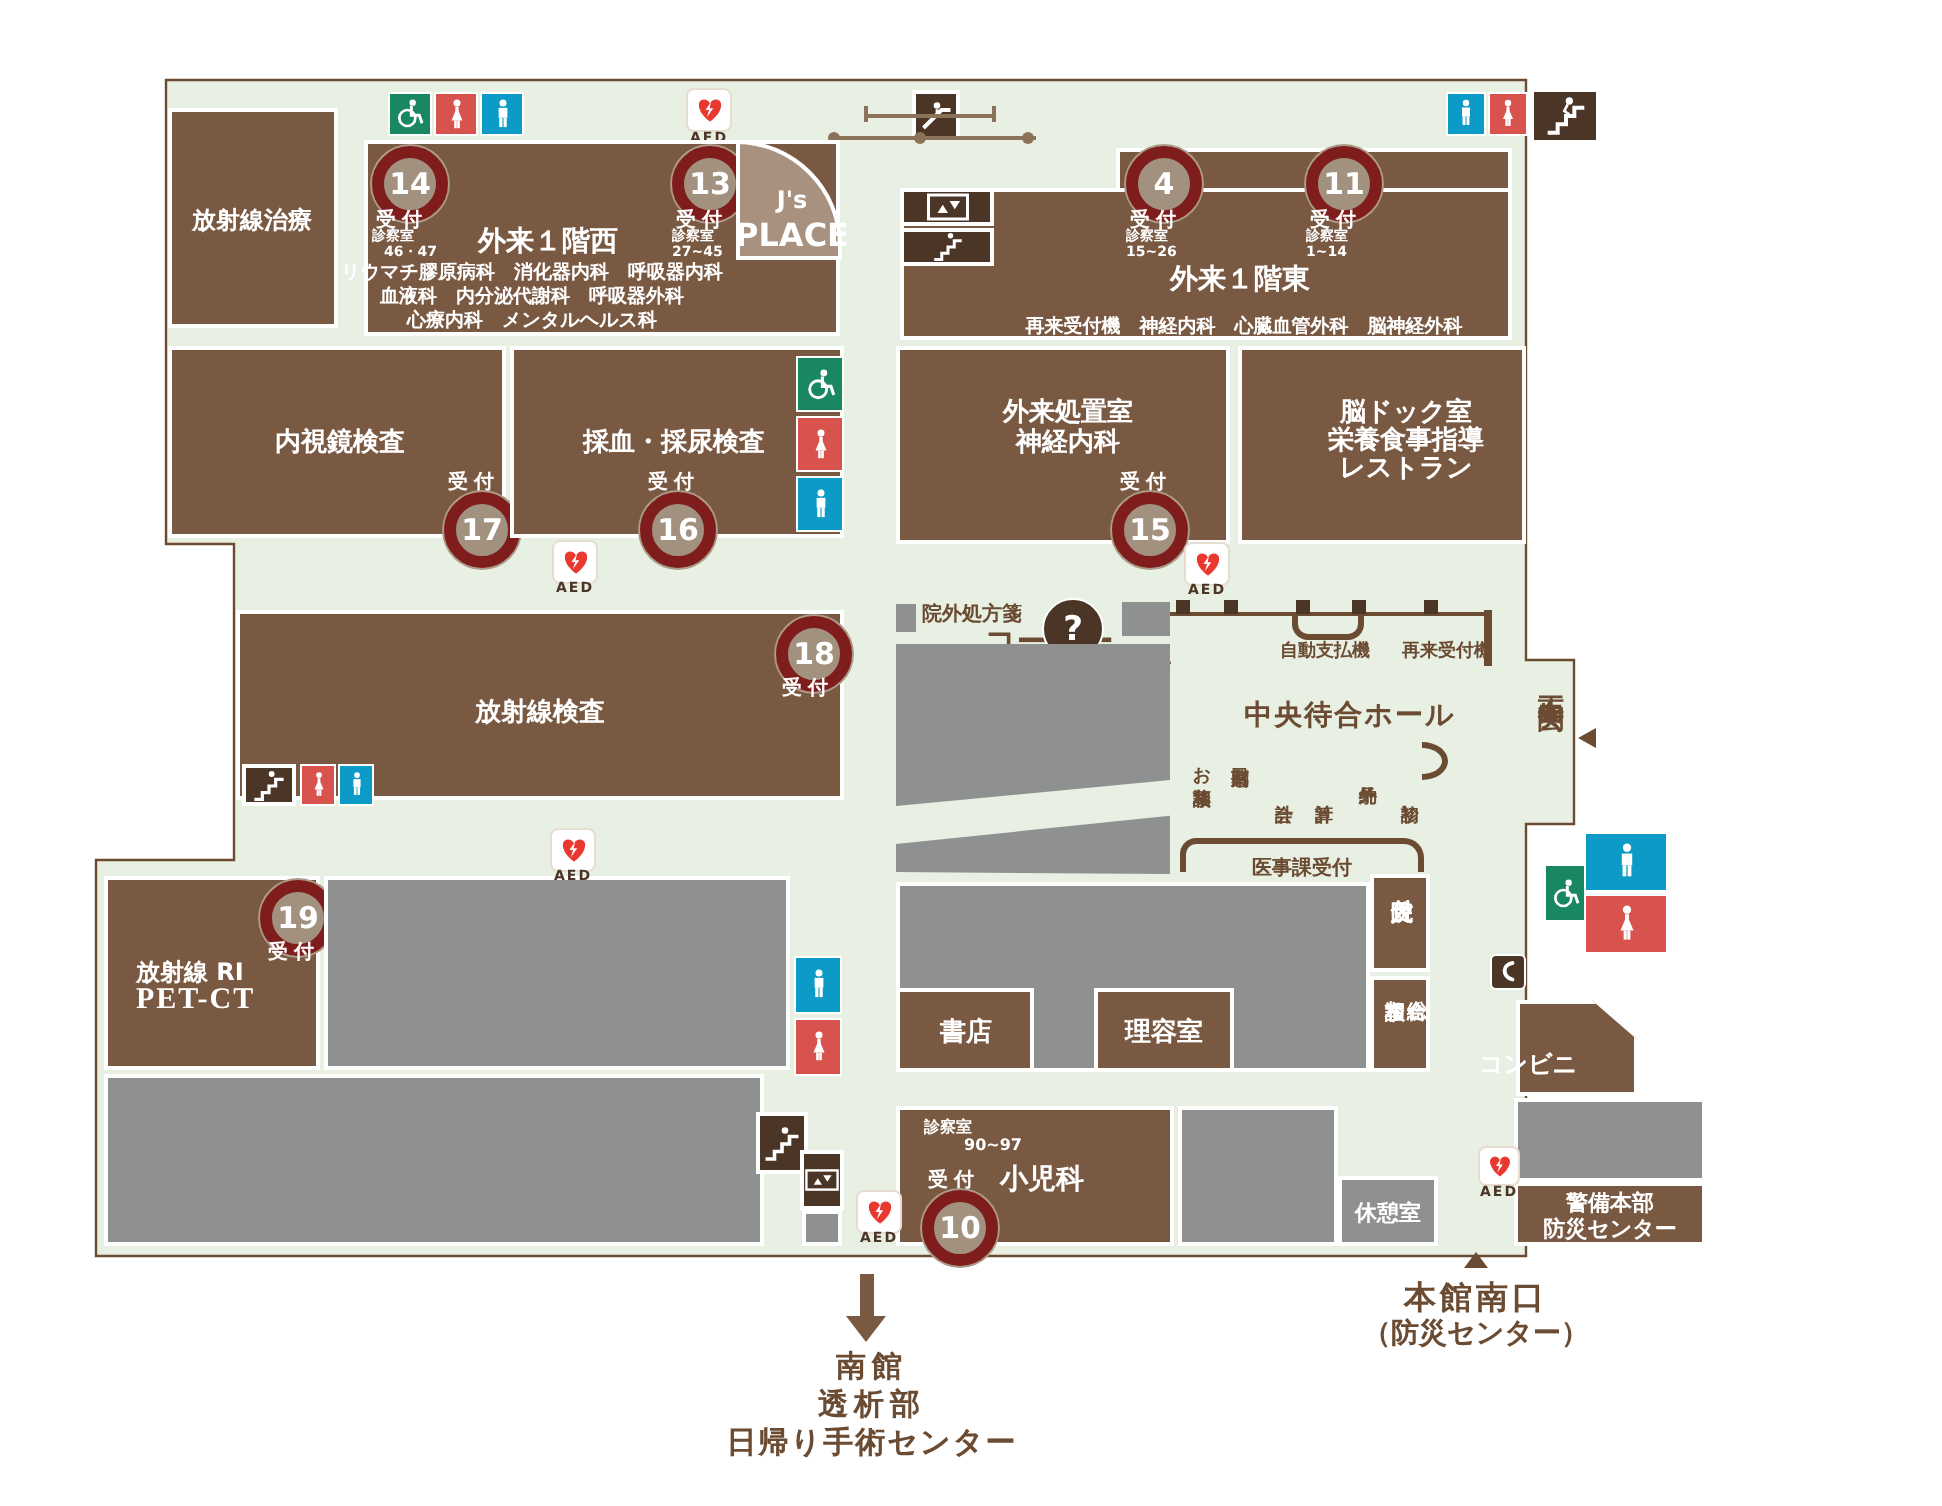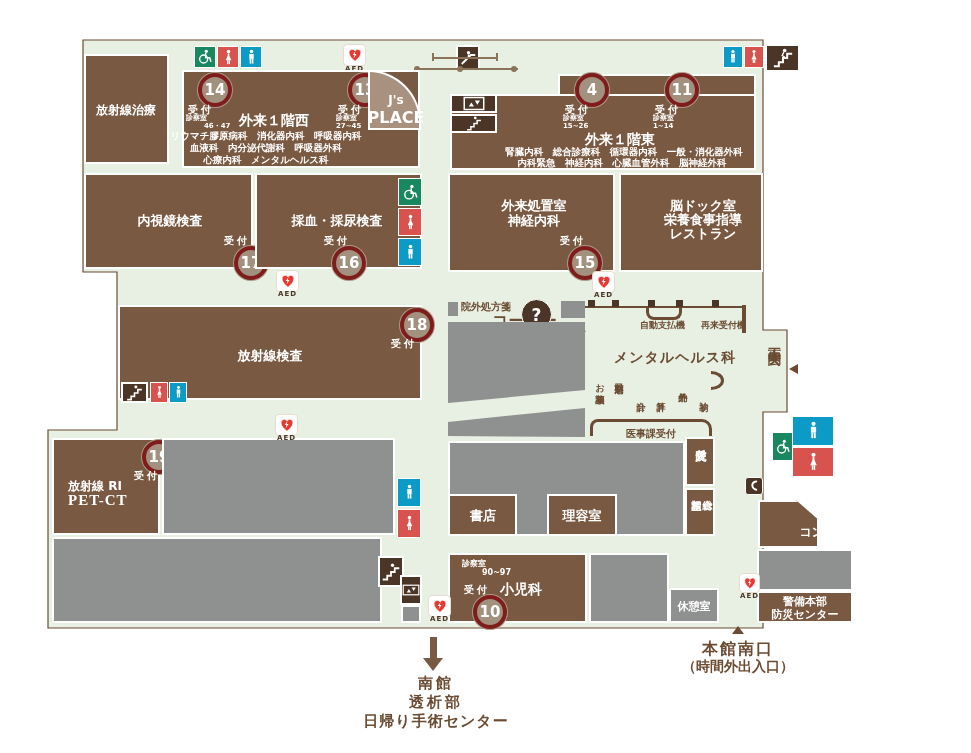--- a/index.html
+++ b/index.html
@@ -11,22 +11,22 @@
   .lightb{position:absolute;background:#a8917e;border:2px solid #fff;box-sizing:border-box;}
   .icon{position:absolute;display:flex;align-items:center;justify-content:center;box-sizing:border-box;}
   .dark{background:#4a3526;border:2px solid #fff;}
   .green{background:#19875f;border:1px solid #fff;}
   .red{background:#d8534e;border:1px solid #fff;}
   .blue{background:#0c9bc6;border:1px solid #fff;}
   .wt{color:#fff;font-weight:bold;white-space:nowrap;}
   .bt{color:#6b4c33;font-weight:bold;white-space:nowrap;}
   .ctr{text-align:center;transform:translateX(-50%);}
   .badge{position:absolute;width:26px;height:26px;border-radius:50%;background:#a2917f;
-         border:4px solid #7f1d1d;box-shadow:0 0 0 1px #ab9a88;color:#fff;font-weight:bold;
-         font-size:15px;display:flex;align-items:center;justify-content:center;margin-left:12px;}
+         border:6px solid #7f1d1d;box-shadow:0 0 0 1px #ab9a88;color:#fff;font-weight:bold;
+         font-size:15px;display:flex;align-items:center;justify-content:center;}
   .uke{position:absolute;color:#fff;font-weight:bold;font-size:10px;letter-spacing:3px;white-space:nowrap;}
   .rooms{position:absolute;color:#fff;font-weight:bold;font-size:7px;line-height:8px;white-space:nowrap;}
   .vtext{writing-mode:vertical-rl;}
   .aedbox{position:absolute;width:21px;height:20px;background:#fff;border:1px solid #e6dccf;
           border-radius:4px;display:flex;align-items:center;justify-content:center;}
   .aedlbl{position:absolute;color:#4a3526;font-weight:bold;font-size:7px;letter-spacing:1px;}
   svg{display:block;}
 </style>
 </head>
 <body>
@@ -110,21 +110,21 @@
         <path d="M2 22h6v-5h5v-5h5v-5h6" fill="none" stroke="#fff" stroke-width="2.4"></path>
         <circle cx="15" cy="3" r="2.2" fill="#fff"></circle>
         <path d="M14 5l-2 4 3 2" stroke="#fff" stroke-width="1.6" fill="none"></path>
       </svg>
   </div>
 
   <div class="block" style="left:182px;top:70px;width:238px;height:98px;"></div>
   <div class="badge" style="left:186px;top:73px;">14</div>
   <div class="uke" style="left:188px;top:103px;">受付</div>
   <div class="rooms" style="left:186px;top:114px;">診察室</div>
-  <div class="rooms" style="left:204px;top:122px;">46・47</div>
+  <div class="rooms" style="left:192px;top:122px;">46・47</div>
   <div class="badge" style="left:336px;top:73px;">13</div>
   <div class="uke" style="left:338px;top:103px;">受付</div>
   <div class="rooms" style="left:336px;top:114px;">診察室</div>
   <div class="rooms" style="left:336px;top:122px;">27~45</div>
   <div class="abs wt ctr" style="left:274px;top:112px;font-size:14px;">外来１階西</div>
   <div class="abs wt ctr" style="left:266px;top:130px;font-size:9.5px;">リウマチ膠原病科　消化器内科　呼吸器内科</div>
   <div class="abs wt ctr" style="left:266px;top:142px;font-size:9.5px;">血液科　内分泌代謝科　呼吸器外科</div>
   <div class="abs wt ctr" style="left:266px;top:154px;font-size:9.5px;">心療内科　メンタルヘルス科</div>
 
   <div class="lightb" style="left:368px;top:70px;width:53px;height:60px;border-top-right-radius:56px;"></div>
@@ -148,22 +148,21 @@
   </div>
   <div class="badge" style="left:563px;top:73px;">4</div>
   <div class="uke" style="left:565px;top:103px;">受付</div>
   <div class="rooms" style="left:563px;top:114px;">診察室</div>
   <div class="rooms" style="left:563px;top:122px;">15~26</div>
   <div class="badge" style="left:653px;top:73px;">11</div>
   <div class="uke" style="left:655px;top:103px;">受付</div>
   <div class="rooms" style="left:653px;top:114px;">診察室</div>
   <div class="rooms" style="left:653px;top:122px;">1~14</div>
   <div class="abs wt ctr" style="left:620px;top:131px;font-size:14px;">外来１階東</div>
-  <div class="abs wt ctr" style="left:624px;top:146px;font-size:9.5px;">腎臓内科　総合診療科　循環器内科　一般・消化器外科</div>
-  <div class="abs wt ctr" style="left:622px;top:157px;font-size:9.5px;">内科緊急　神経内科　心臓血管外科　脳神経外科</div>
+  <div class="abs wt ctr" style="left:622px;top:157px;font-size:9.5px;">再来受付機　神経内科　心臓血管外科　脳神経外科</div>
 
   <div class="block" style="left:84px;top:173px;width:169px;height:96px;"></div>
   <div class="abs wt ctr" style="left:170px;top:212px;font-size:13px;">内視鏡検査</div>
   <div class="uke" style="left:224px;top:234px;">受付</div>
   <div class="badge" style="left:222px;top:246px;">17</div>
 
   <div class="block" style="left:255px;top:173px;width:167px;height:96px;"></div>
   <div class="abs wt ctr" style="left:337px;top:212px;font-size:13px;">採血・採尿検査</div>
   <div class="uke" style="left:324px;top:234px;">受付</div>
   <div class="badge" style="left:320px;top:246px;">16</div>
@@ -261,21 +260,21 @@
   <div class="abs" style="left:588px;top:300px;width:7px;height:7px;background:#4a3526;"></div>
   <div class="abs" style="left:612px;top:300px;width:7px;height:7px;background:#4a3526;"></div>
   <div class="abs" style="left:648px;top:300px;width:7px;height:7px;background:#4a3526;"></div>
   <div class="abs" style="left:676px;top:300px;width:7px;height:7px;background:#4a3526;"></div>
   <div class="abs" style="left:712px;top:300px;width:7px;height:7px;background:#4a3526;"></div>
   <div class="abs" style="left:646px;top:307px;width:36px;height:13px;border:3px solid #6b4c33;border-top:none;border-radius:0 0 8px 8px;box-sizing:border-box;"></div>
   <div class="abs bt" style="left:640px;top:319px;font-size:9px;">自動支払機</div>
   <div class="abs bt" style="left:701px;top:319px;font-size:9px;">再来受付機</div>
   <div class="abs" style="left:742px;top:305px;width:4px;height:28px;background:#6b4c33;"></div>
 
-  <div class="abs bt ctr" style="left:675px;top:349px;font-size:14px;letter-spacing:1px;">メンタルヘルス科</div>
+  <div class="abs bt ctr" style="left:675px;top:349px;font-size:14px;letter-spacing:1px;">中央待合ホール</div>
   <div class="abs" style="left:711px;top:371px;width:13px;height:19px;border:3px solid #6b4c33;border-left:none;border-radius:0 100% 100% 0 / 0 50% 50% 0;box-sizing:border-box;"></div>
 
   <div class="abs bt vtext" style="left:593px;top:377px;font-size:9px;">お薬相談</div>
   <div class="abs bt vtext" style="left:612px;top:377px;font-size:9px;">薬剤窓口</div>
   <div class="abs bt vtext" style="left:634px;top:395px;font-size:9px;">会計</div>
   <div class="abs bt vtext" style="left:654px;top:395px;font-size:9px;">計算</div>
   <div class="abs bt vtext" style="left:676px;top:386px;font-size:9px;">予約外</div>
   <div class="abs bt vtext" style="left:697px;top:395px;font-size:9px;">初診</div>
 
   <div class="abs" style="left:590px;top:419px;width:122px;height:17px;border:3px solid #6b4c33;border-bottom:none;border-radius:8px 10px 0 0;box-sizing:border-box;text-align:center;">
@@ -389,37 +388,37 @@
 
   <div class="aedbox" style="left:428px;top:595px;">
     <svg viewBox="0 0 20 20" width="18" height="18">
         <path d="M10 17C2.5 11.5 2 5.5 5.5 4c2-.8 3.8.4 4.5 1.6C10.7 4.4 12.5 3.2 14.5 4 18 5.5 17.5 11.5 10 17z" fill="#e8382f" stroke="#fff" stroke-width="0.8"></path>
         <path d="M10.5 5.5L7.5 10h2l-1.2 4 3.5-5h-2z" fill="#fff"></path>
       </svg>
   </div>
   <div class="aedlbl" style="left:430px;top:615px;">AED</div>
 
   <div class="block" style="left:758px;top:500px;width:61px;height:48px;clip-path:polygon(0 0,62% 0,100% 42%,100% 100%,0 100%);"></div>
-  <div class="abs wt ctr" style="left:824px;top:524px;font-size:12px;">コンビニ</div>
+  <div class="abs wt ctr" style="left:764px;top:524px;font-size:12px;">コンビニ</div>
   <div class="grayb" style="left:757px;top:549px;width:96px;height:42px;"></div>
   <div class="block" style="left:757px;top:591px;width:96px;height:32px;"></div>
   <div class="abs wt ctr" style="left:805px;top:594px;font-size:11px;">警備本部</div>
   <div class="abs wt ctr" style="left:805px;top:607px;font-size:11px;">防災センター</div>
 
   <div class="aedbox" style="left:739px;top:573px;width:19px;height:18px;">
     <svg viewBox="0 0 20 20" width="16" height="16">
         <path d="M10 17C2.5 11.5 2 5.5 5.5 4c2-.8 3.8.4 4.5 1.6C10.7 4.4 12.5 3.2 14.5 4 18 5.5 17.5 11.5 10 17z" fill="#e8382f" stroke="#fff" stroke-width="0.8"></path>
         <path d="M10.5 5.5L7.5 10h2l-1.2 4 3.5-5h-2z" fill="#fff"></path>
       </svg>
   </div>
   <div class="aedlbl" style="left:740px;top:592px;">AED</div>
 
   <div class="abs" style="left:732px;top:626px;width:0;height:0;border-bottom:8px solid #6b4c33;border-left:6px solid transparent;border-right:6px solid transparent;"></div>
   <div class="abs bt ctr" style="left:738px;top:639px;font-size:16px;letter-spacing:2px;">本館南口</div>
-  <div class="abs bt ctr" style="left:738px;top:658px;font-size:14px;">（時間外出入口）</div>
+  <div class="abs bt ctr" style="left:738px;top:658px;font-size:14px;">（防災センター）</div>
 
   <div class="abs" style="left:430px;top:637px;width:7px;height:21px;background:#7a5942;"></div>
   <div class="abs" style="left:423px;top:658px;width:0;height:0;border-top:13px solid #7a5942;border-left:10px solid transparent;border-right:10px solid transparent;"></div>
   <div class="abs bt ctr" style="left:436px;top:674px;font-size:15px;letter-spacing:3px;">南館</div>
   <div class="abs bt ctr" style="left:436px;top:693px;font-size:15px;letter-spacing:3px;">透析部</div>
   <div class="abs bt ctr" style="left:436px;top:712px;font-size:15px;letter-spacing:1px;">日帰り手術センター</div>
 
 </div>
 
 </body></html>

